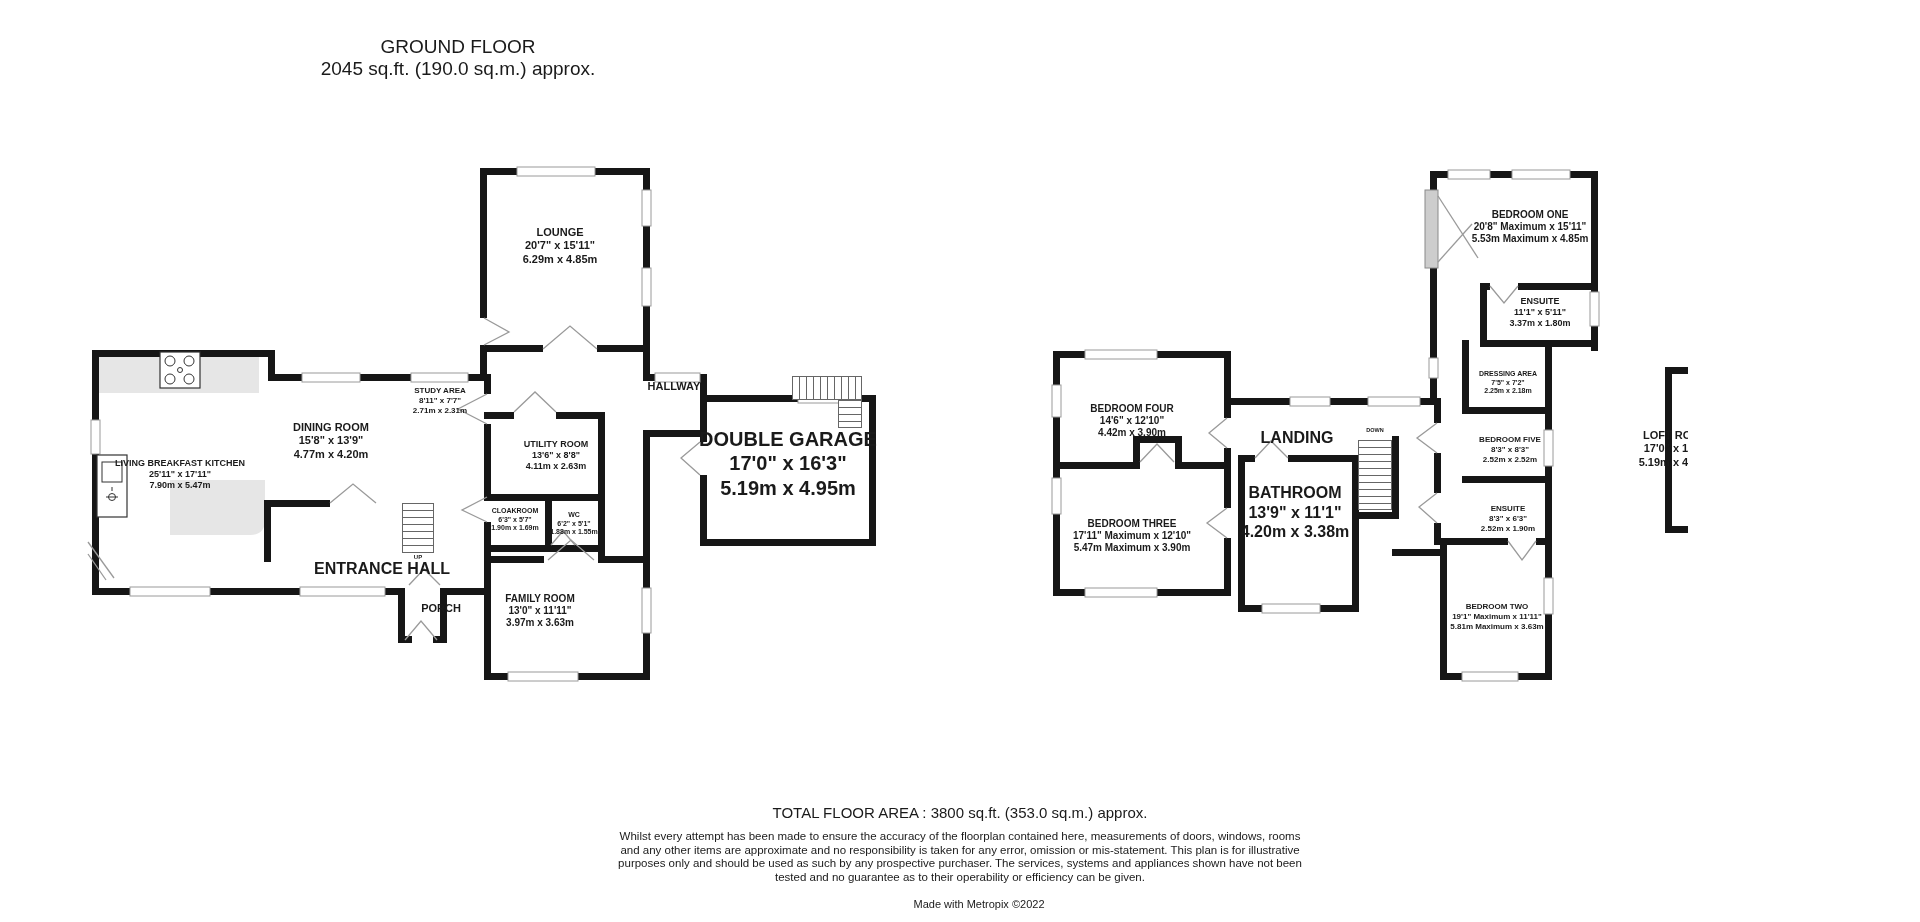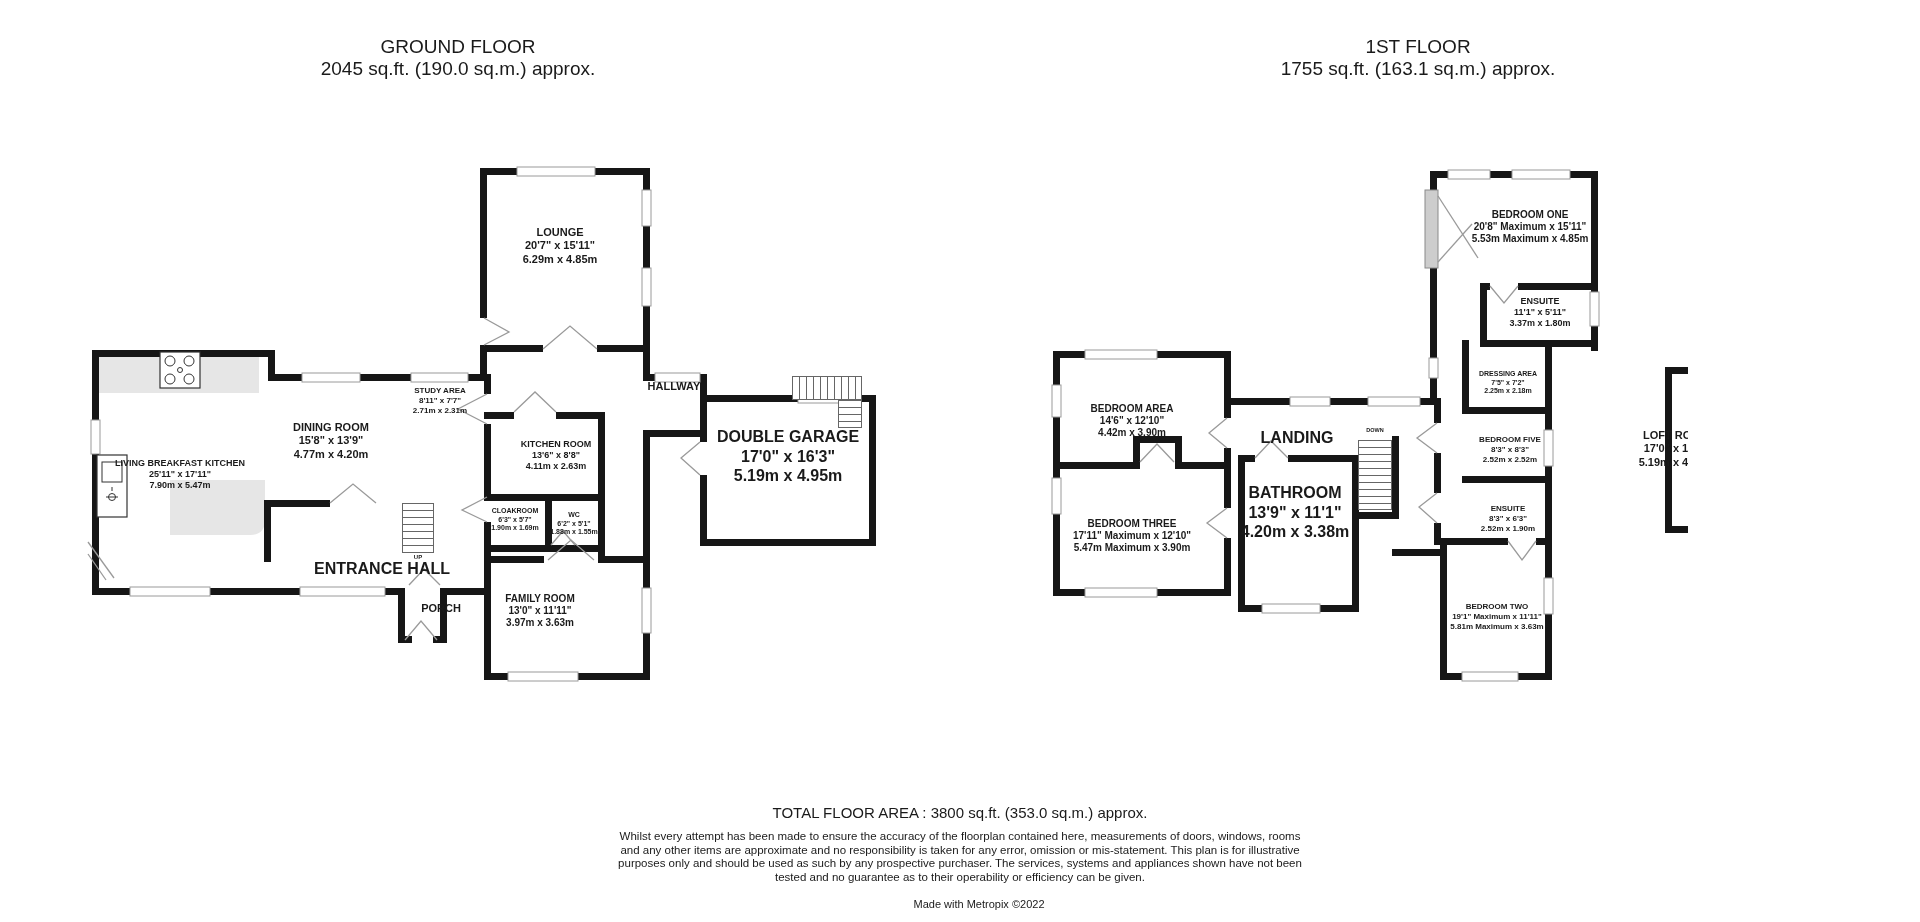--- a/index.html
+++ b/index.html
@@ -16,21 +16,21 @@
   .arrowhead{fill:#111;stroke:none;}
   .stairbox{fill:none;stroke:#666;stroke-width:1;}
   .stairs{position:absolute;border:1px solid #666;box-sizing:border-box;}
   .stairs-v{background:repeating-linear-gradient(to bottom,#fff 0,#fff 6px,#666 6px,#666 7px);}
   .stairs-h{background:repeating-linear-gradient(to right,#fff 0,#fff 6px,#666 6px,#666 7px);}
   .label{position:absolute;transform:translateX(-50%);text-align:center;font-weight:bold;
          line-height:1.22;white-space:nowrap;}
   .label span{display:block;}
   .f19{font-size:19px;font-weight:normal;line-height:1.18;}
   .f15{font-size:15px;font-weight:normal;}
-  .f14{font-size:16px;} .f13{font-size:11px;} .f12{font-size:16px;} .f11{font-size:11px;padding-left:38px;}
+  .f14{font-size:20px;} .f13{font-size:11px;} .f12{font-size:16px;} .f11{font-size:11px;padding-left:38px;}
   .f10{font-size:10px;} .f9{font-size:9px;} .f8{font-size:8px;} .f7{font-size:7px;}
   .f6{font-size:6px;} .f5{font-size:5.5px;}
   .footer-text{position:absolute;transform:translateX(-50%);text-align:center;font-weight:normal;}
   .disc{width:700px;font-size:11.5px;line-height:1.18;white-space:normal;}
 </style>
 </head>
 <body>
 
 <div id="page">
 
@@ -235,24 +235,20 @@
   <div class="stairs stairs-v" style="left:402px;top:503px;width:32px;height:50px;"></div>
   <div class="stairs stairs-h" style="left:792px;top:376px;width:70px;height:24px;"></div>
   <div class="stairs stairs-v" style="left:838px;top:400px;width:24px;height:28px;"></div>
   <div class="stairs stairs-v" style="left:1358px;top:440px;width:34px;height:70px;"></div>
   <div class="stairs stairs-h" style="left:1700px;top:374px;width:92px;height:24px;"></div>
 
   <div class="label f19" style="left:458px;top:36px;">
     <span>GROUND FLOOR</span>
     <span>2045 sq.ft. (190.0 sq.m.) approx.</span>
   </div>
-  <div class="label f19" style="left:1418px;top:36px;">
-    <span>1ST FLOOR</span>
-    <span>1755 sq.ft. (163.1 sq.m.) approx.</span>
-  </div>
 
   <div class="label f13" style="left:560px;top:226px;">
     <span>LOUNGE</span>
     <span>20'7" x 15'11"</span>
     <span>6.29m x 4.85m</span>
   </div>
   <div class="label f8" style="left:440px;top:386px;">
     <span>STUDY AREA</span>
     <span>8'11" x 7'7"</span>
     <span>2.71m x 2.31m</span>
@@ -261,21 +257,21 @@
     <span>DINING ROOM</span>
     <span>15'8" x 13'9"</span>
     <span>4.77m x 4.20m</span>
   </div>
   <div class="label f9" style="left:180px;top:458px;">
     <span>LIVING BREAKFAST KITCHEN</span>
     <span>25'11" x 17'11"</span>
     <span>7.90m x 5.47m</span>
   </div>
   <div class="label f9" style="left:556px;top:439px;">
-    <span>KITCHEN ROOM</span>
+    <span>UTILITY ROOM</span>
     <span>13'6" x 8'8"</span>
     <span>4.11m x 2.63m</span>
   </div>
   <div class="label f11" style="left:655px;top:380px;">
     <span>HALLWAY</span>
   </div>
   <div class="label f14" style="left:788px;top:427px;">
     <span>DOUBLE GARAGE</span>
     <span>17'0" x 16'3"</span>
     <span>5.19m x 4.95m</span>
@@ -314,21 +310,21 @@
     <span>ENSUITE</span>
     <span>11'1" x 5'11"</span>
     <span>3.37m x 1.80m</span>
   </div>
   <div class="label f7" style="left:1508px;top:370px;">
     <span>DRESSING AREA</span>
     <span>7'5" x 7'2"</span>
     <span>2.25m x 2.18m</span>
   </div>
   <div class="label f10" style="left:1132px;top:403px;">
-    <span>BEDROOM AREA</span>
+    <span>BEDROOM FOUR</span>
     <span>14'6" x 12'10"</span>
     <span>4.42m x 3.90m</span>
   </div>
   <div class="label f12" style="left:1297px;top:428px;">
     <span>LANDING</span>
   </div>
   <div class="label f8" style="left:1510px;top:435px;">
     <span>BEDROOM FIVE</span>
     <span>8'3" x 8'3"</span>
     <span>2.52m x 2.52m</span>

